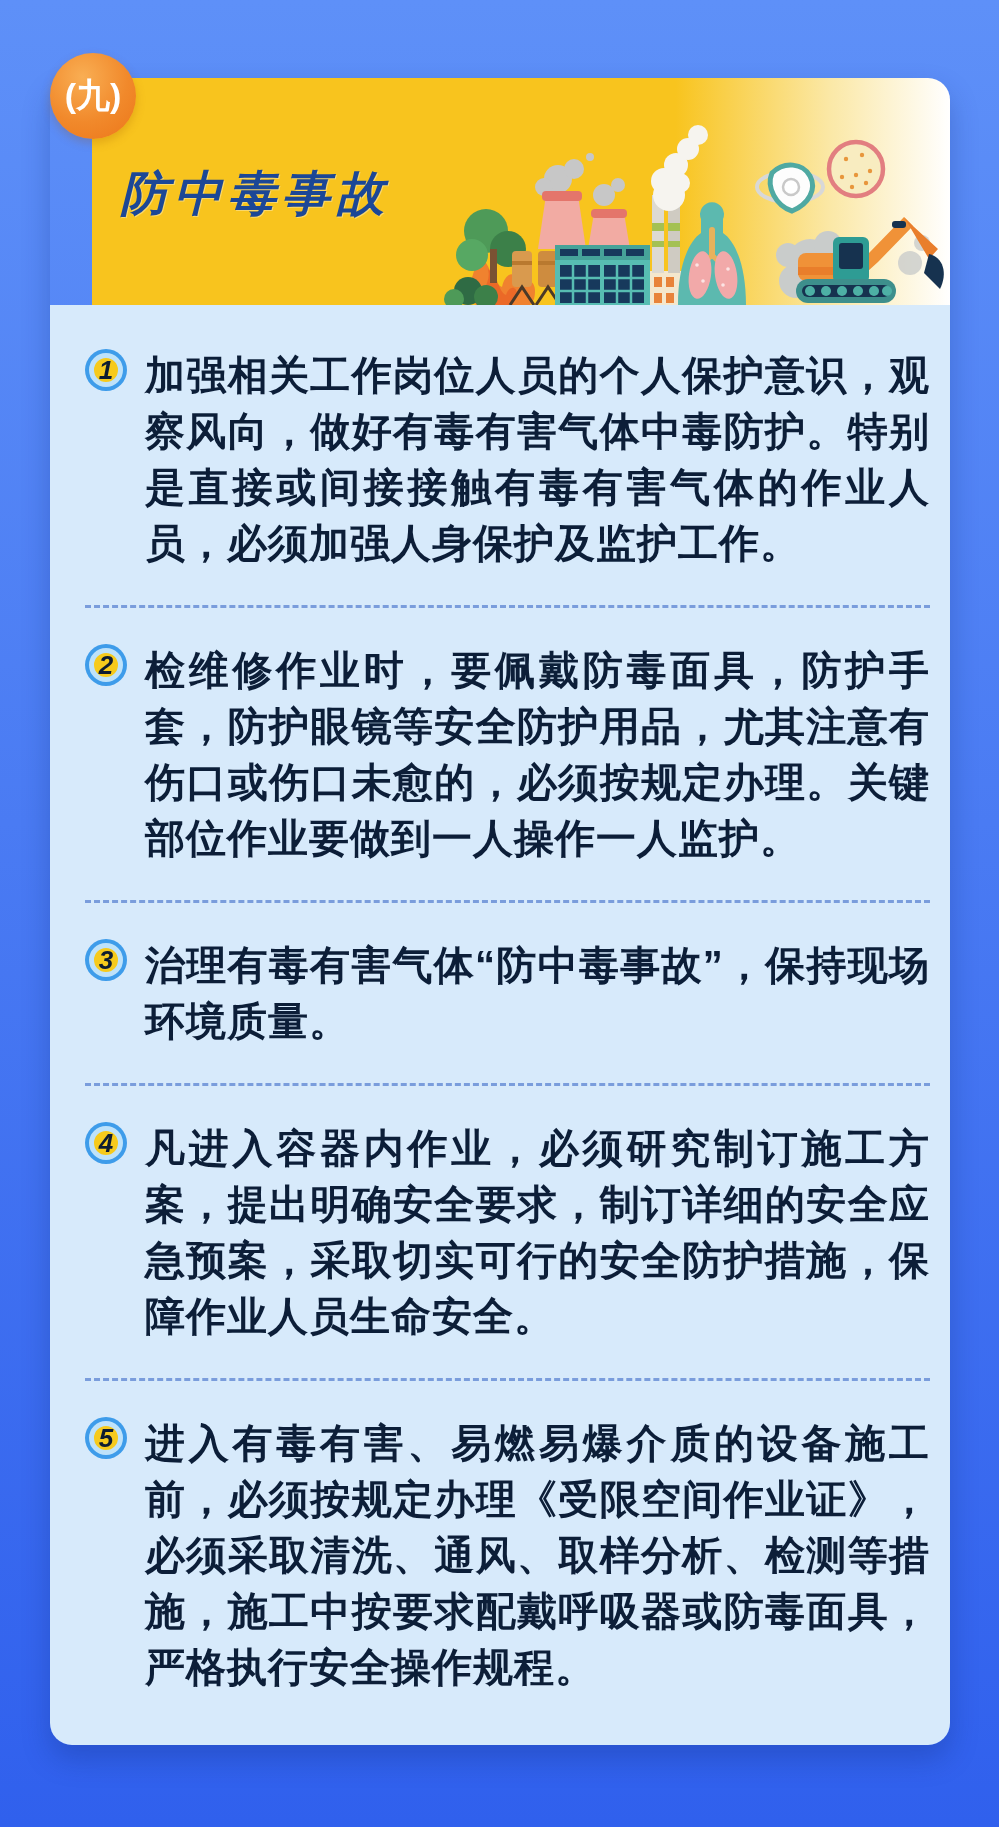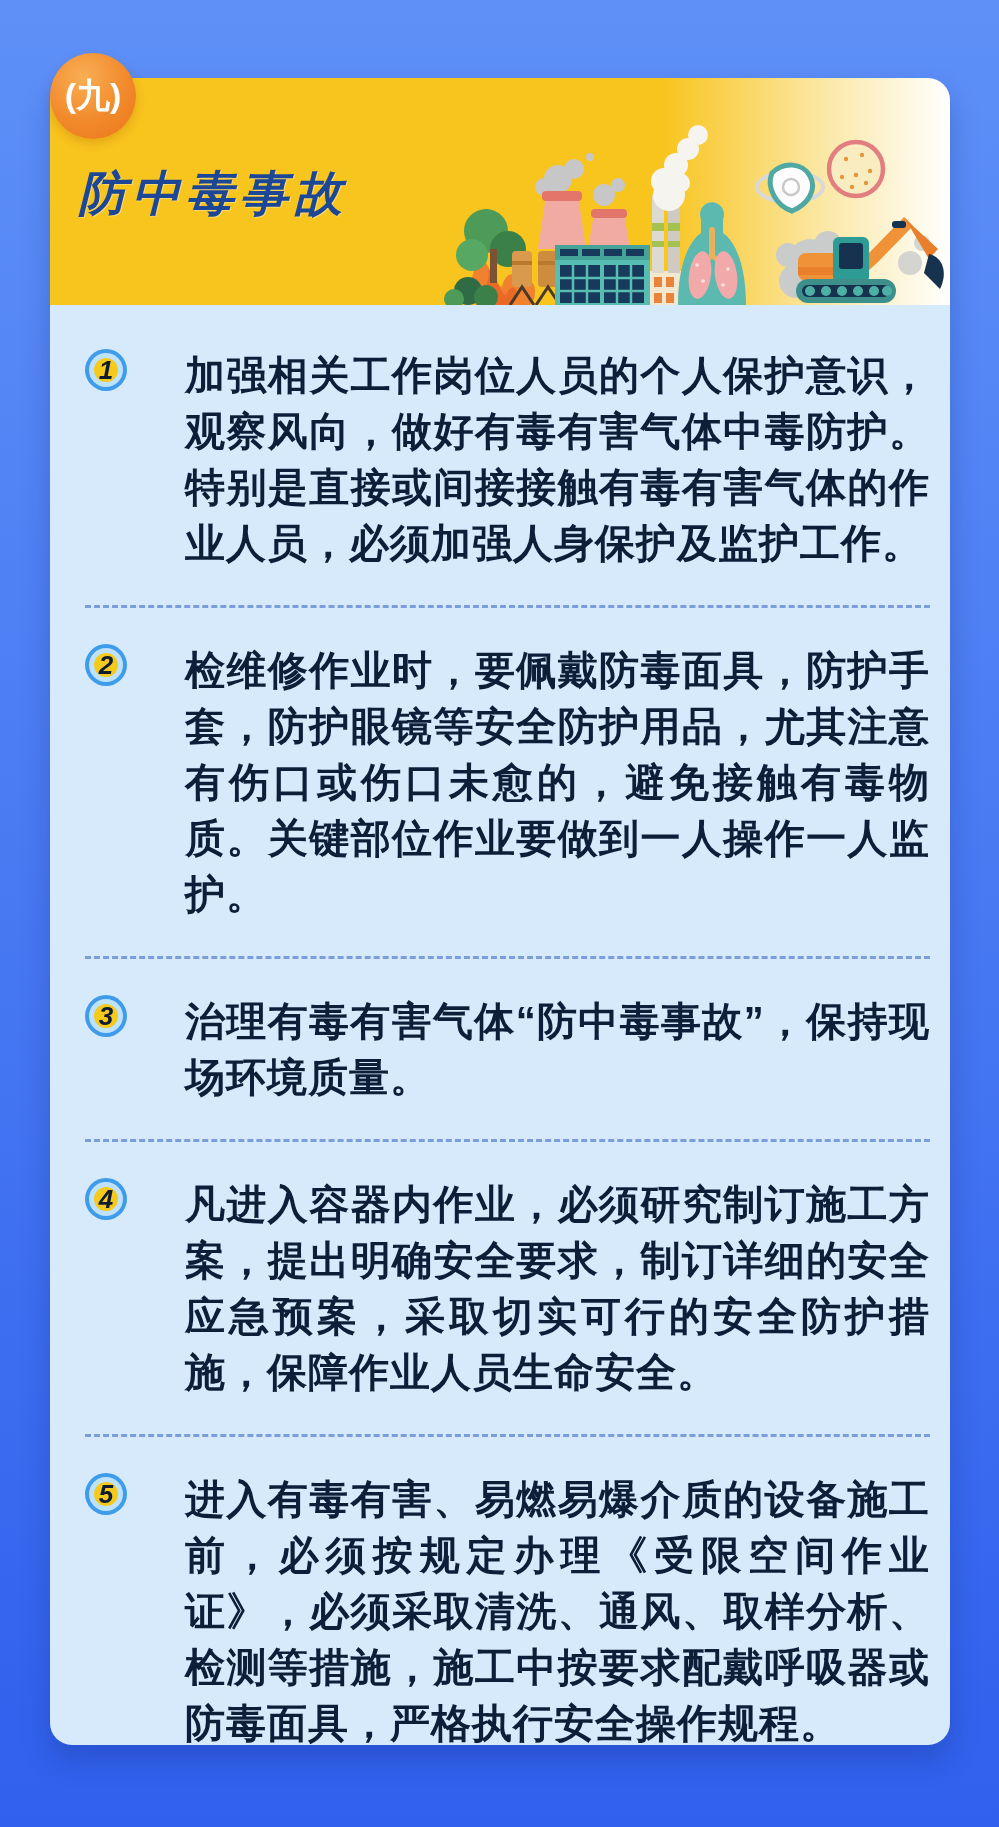--- a/index.html
+++ b/index.html
@@ -17,20 +17,21 @@
     position:absolute; left:50px; top:78px;
     width:900px; height:1667px;
     border-radius:22px; overflow:hidden;
     box-shadow:0 14px 28px rgba(16,40,120,.28);
     display:flex; flex-direction:column;
   }
   
   .header{
     position:relative; flex:none; height:227px;
     background:linear-gradient(90deg,#F8C41E 0%,#F8C41E 68%,#FBE8A6 86%,#FFFFFF 100%);
+    margin-left:42px;
   }
   .title{
     position:absolute; left:28px; top:84px;
     font-size:48px; font-weight:900; font-style:italic;
     letter-spacing:6px; color:#1C4796;
     text-shadow:1px 1px 0 rgba(255,255,255,.35);
   }
   .illustration{
     position:absolute; right:0; bottom:0;
     width:560px; height:182px;
@@ -57,21 +58,20 @@
     box-shadow:0 0 0 4px #3E9CEA;
     color:#0E1C31; font-size:26px; font-weight:900; font-style:italic;
     display:flex; align-items:center; justify-content:center;
     margin-left:4px;
   }
   .item-text{
     flex:1;
     font-size:40px; line-height:56px; letter-spacing:1px;
     color:#0C1E38; font-weight:600;
     text-align:justify;
-    margin-left:40px;
   }
   .separator{
     border:none; height:0;
     border-top:3px dashed #5B84D2;
     opacity:.75;
     margin:34px 0;
   }
 </style>
 </head>
 <body>
@@ -220,21 +220,21 @@
     <div class="content">
 
       <div class="item">
         <div class="item-badge">1</div>
         <div class="item-text">加强相关工作岗位人员的个人保护意识，观察风向，做好有毒有害气体中毒防护。特别是直接或间接接触有毒有害气体的作业人员，必须加强人身保护及监护工作。</div>
       </div>
       <hr class="separator">
 
       <div class="item">
         <div class="item-badge">2</div>
-        <div class="item-text">检维修作业时，要佩戴防毒面具，防护手套，防护眼镜等安全防护用品，尤其注意有伤口或伤口未愈的，避免接触有毒物质。关键部位作业要做到一人操作一人监护。</div>
+        <div class="item-text">检维修作业时，要佩戴防毒面具，防护手套，防护眼镜等安全防护用品，尤其注意有伤口或伤口未愈的，必须按规定办理。关键部位作业要做到一人操作一人监护。</div>
       </div>
       <hr class="separator">
 
       <div class="item">
         <div class="item-badge">3</div>
         <div class="item-text">治理有毒有害气体“防中毒事故”，保持现场环境质量。</div>
       </div>
       <hr class="separator">
 
       <div class="item">

